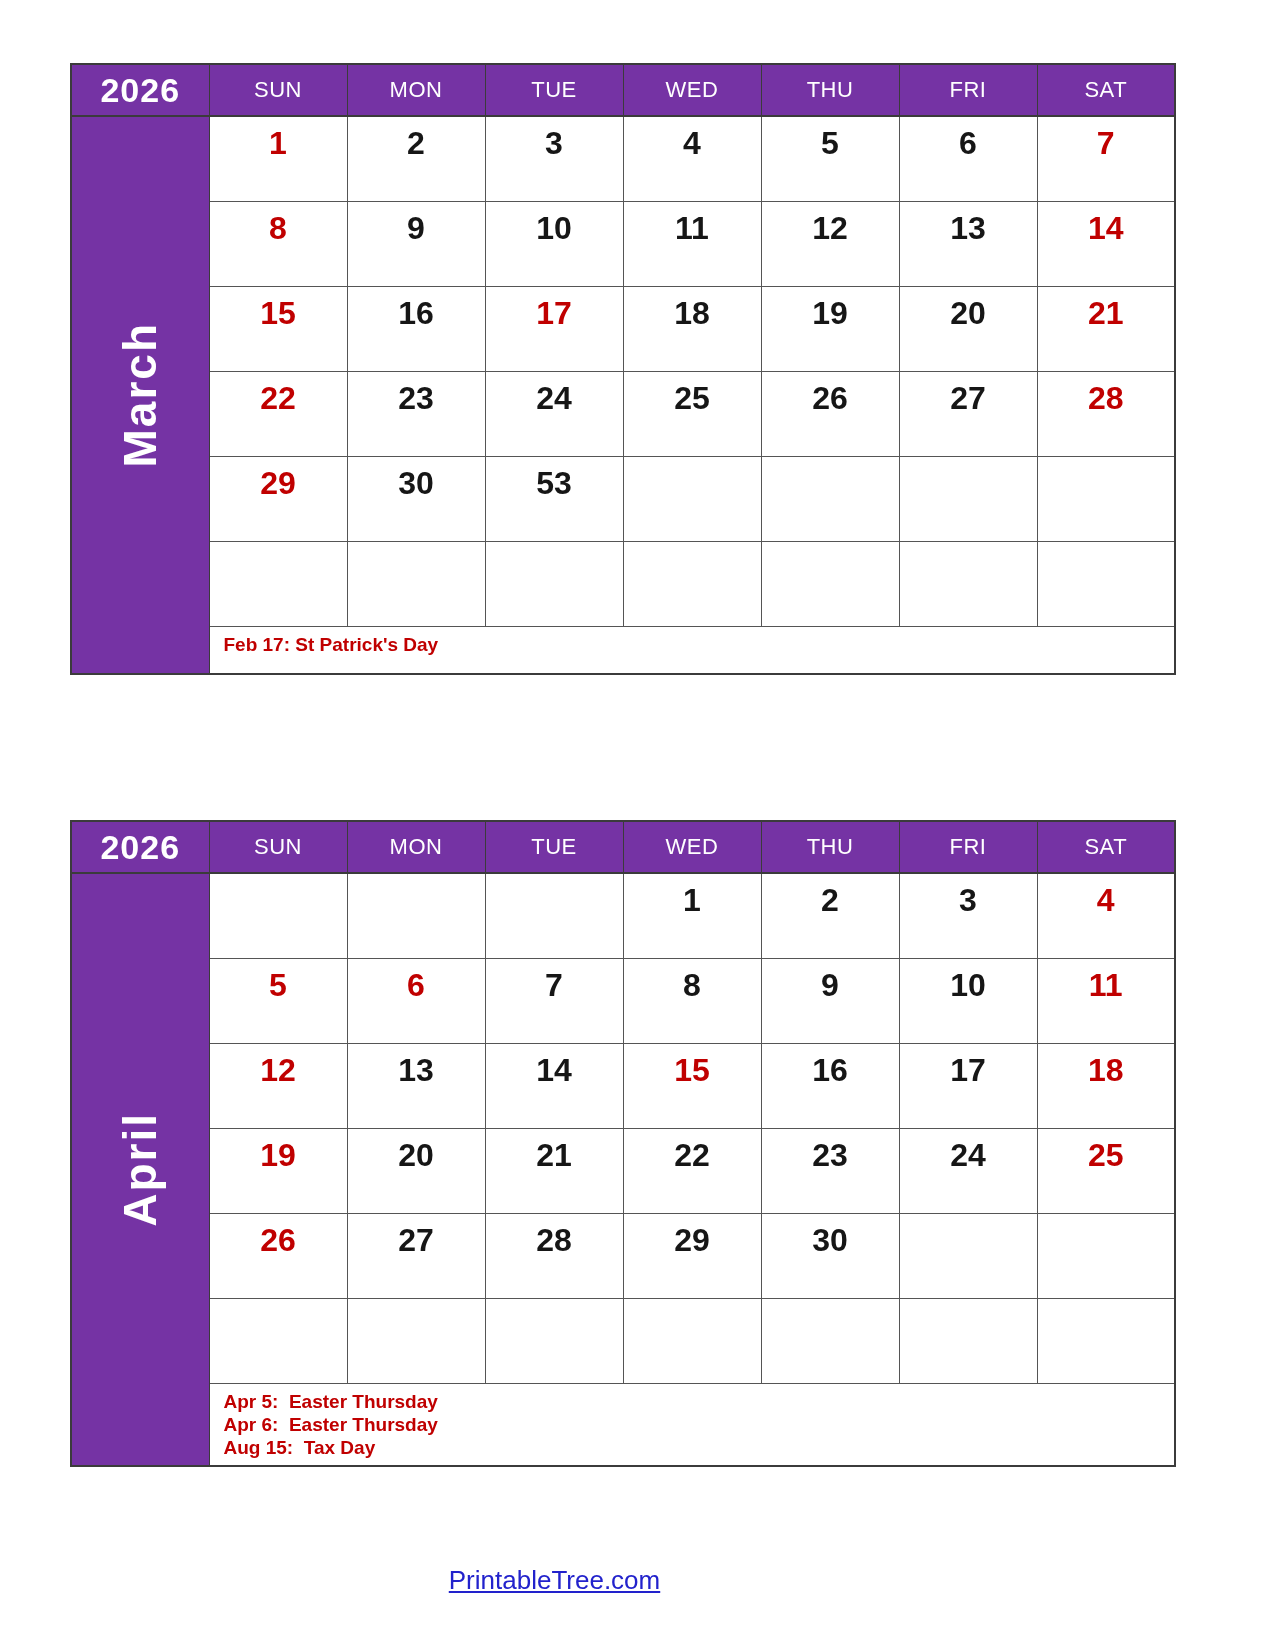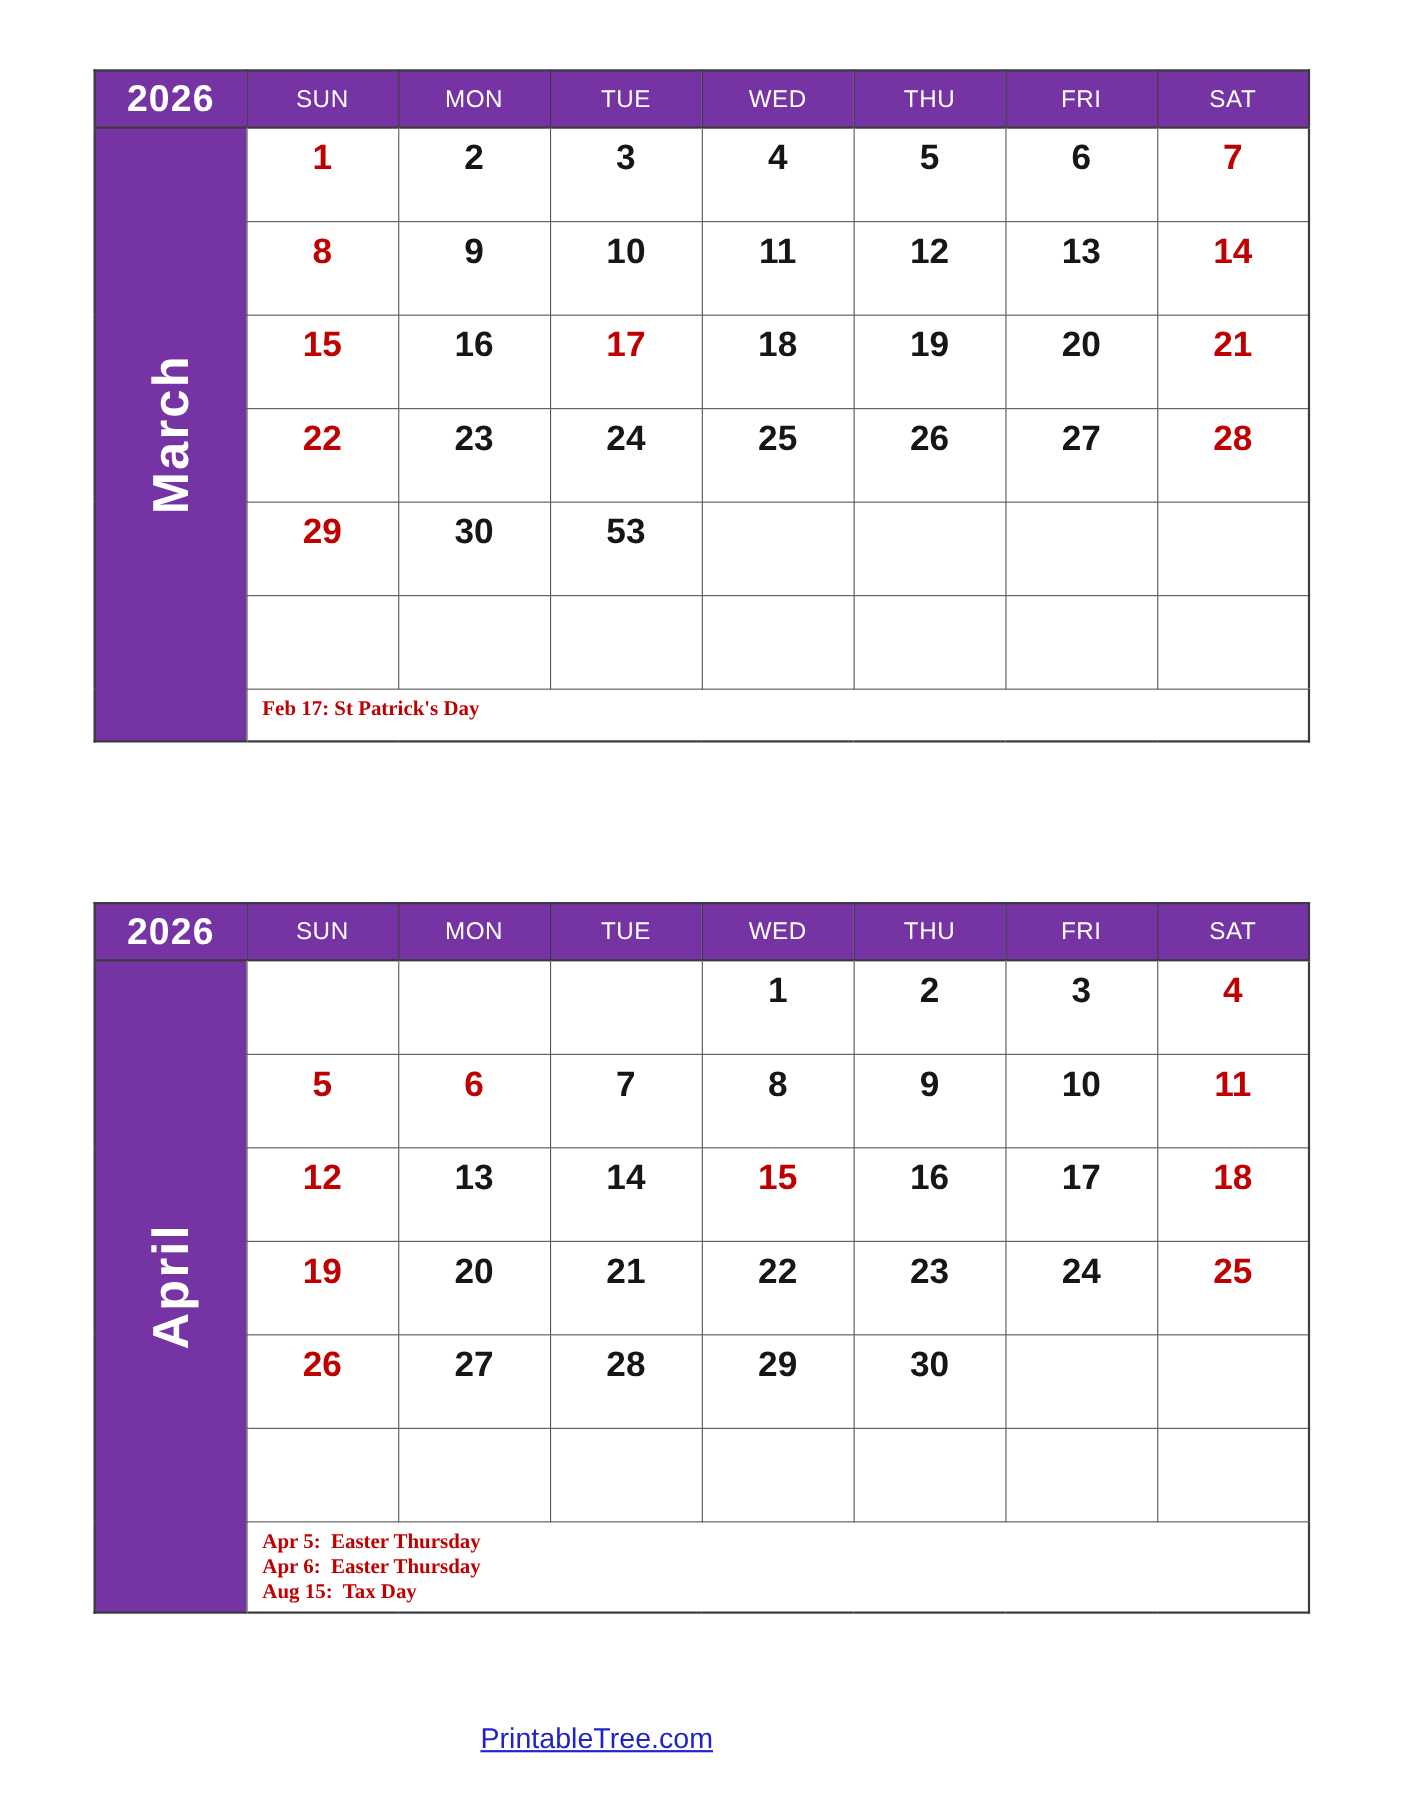--- a/index.html
+++ b/index.html
@@ -10,21 +10,21 @@
   }
   .page {
     position: relative;
     width: 1275px;
     height: 1650px;
     background: #ffffff;
     overflow: hidden;
   }
   .calendar {
     position: absolute;
-    left: 85px;
+    left: 70px;
     width: 1104px;
   }
   #cal-0 { top: 63px;  height: 612px; }
   #cal-1 { top: 820px; height: 647px; }
 
   table.cal-table {
     border-collapse: collapse;
     table-layout: fixed;
     width: 1104px;
     height: 100%;
@@ -91,26 +91,26 @@
     border-bottom: 2px solid #3b3b3b;
     border-right: 2px solid #3b3b3b;
     vertical-align: top;
     text-align: left;
     padding: 6px 0 0 14px;
     color: #C00000;
     font-size: 19px;
     font-weight: bold;
     line-height: 23px;
   }
-  .notes-cell div { white-space: pre-wrap; font-family: Liberation Serif, serif; }
+  .notes-cell div { white-space: pre-wrap; }
 
   .footer {
     position: absolute;
     top: 1565px;
-    left: 0;
+    left: 12px;
     width: 1085px;
     text-align: center;
   }
   .footer a {
     color: #2222CC;
     font-size: 26px;
     text-decoration: underline;
     cursor: pointer;
   }
 </style>

